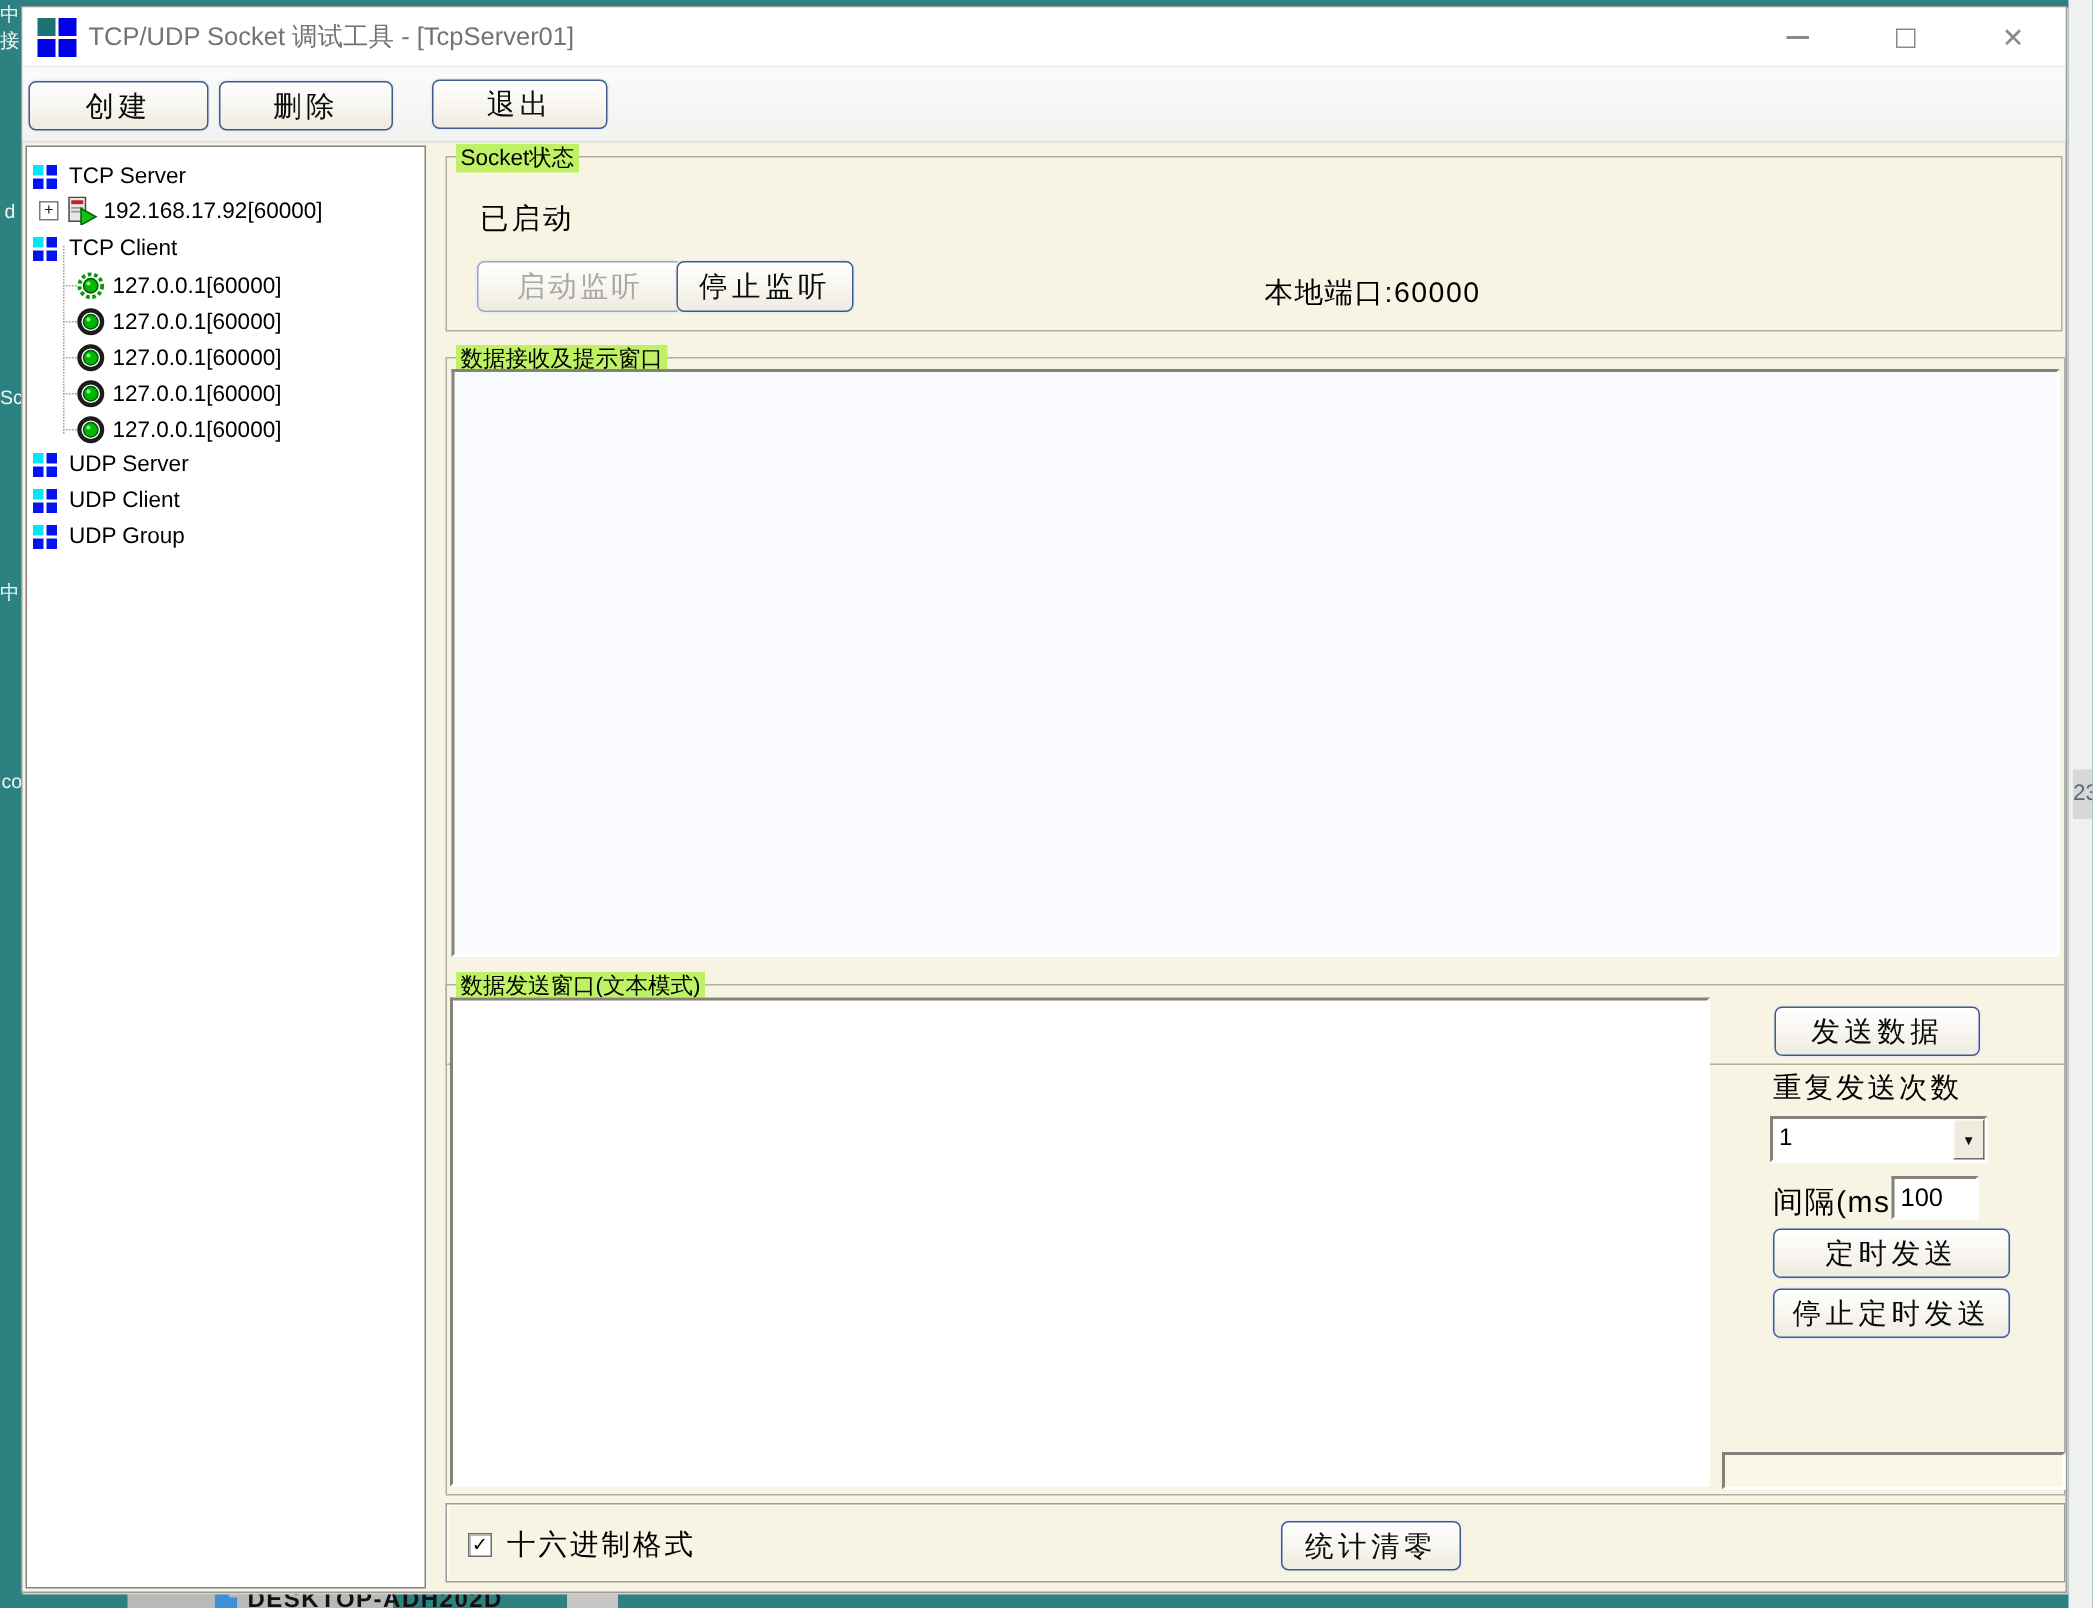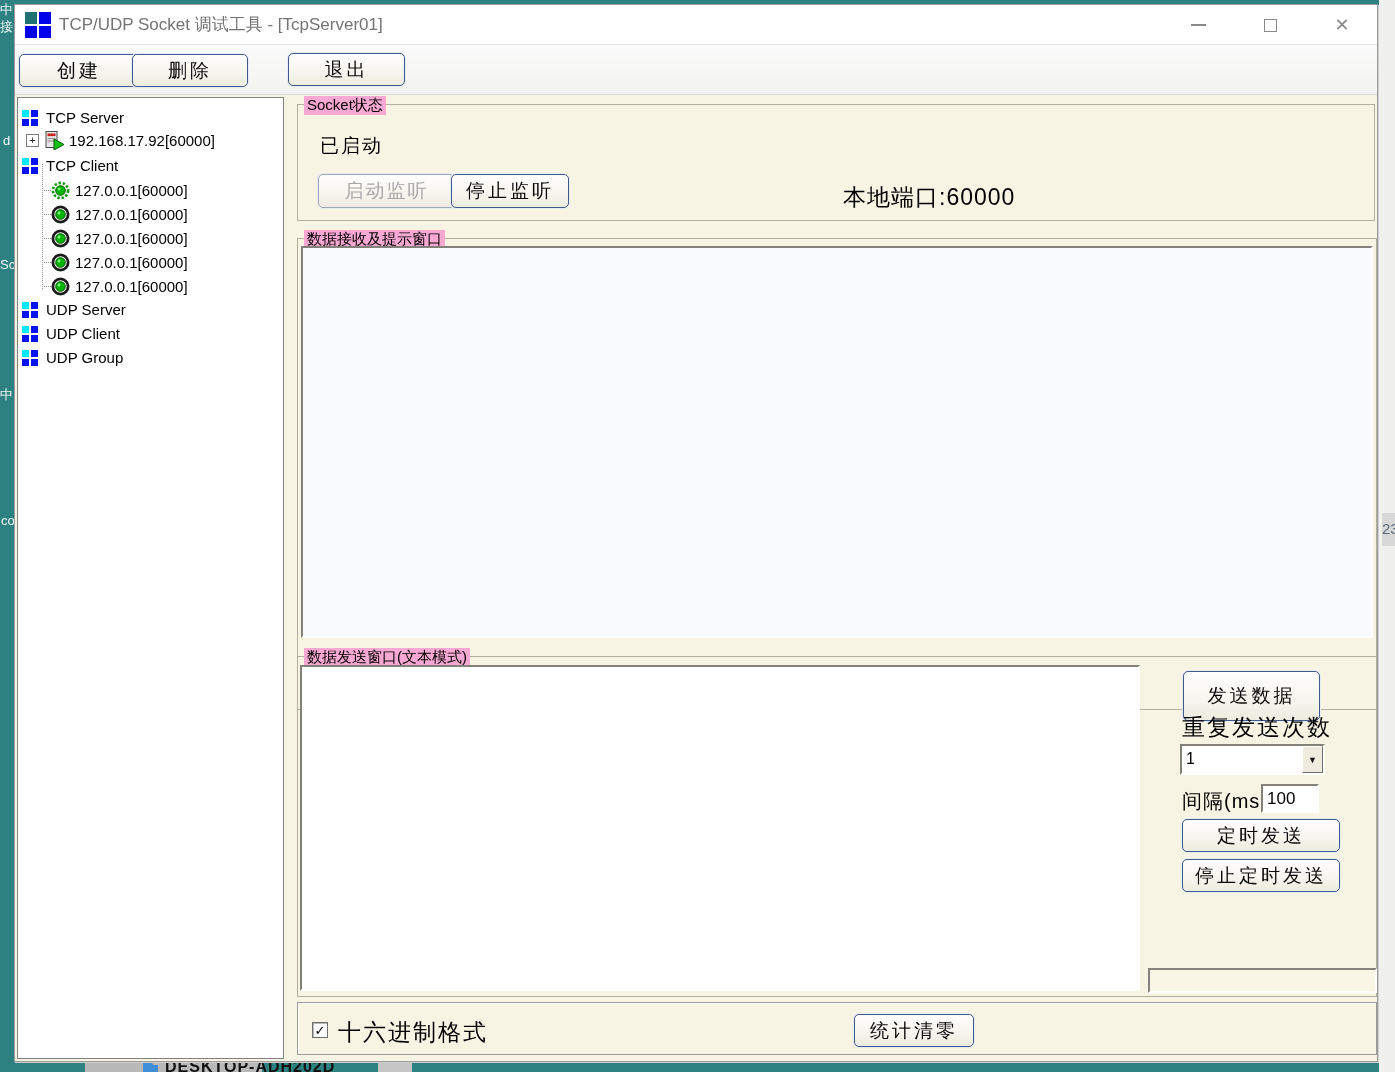--- a/index.html
+++ b/index.html
@@ -62,28 +62,28 @@
   .sq-icon div { background:#0513f2; }
   .sq-icon div:first-child { background:#00e9fa; }
   .expand-box { width:13px; height:13px; background:#fff; border:1px solid #7a7a7a;
                 font-size:11px; line-height:11px; text-align:center; color:#222; margin-right:4px; flex:none; }
   .dotline-v { position:absolute; left:24px; top:66px; height:125px; width:0;
                border-left:1px dotted #9a9a9a; }
   .dot-stub { position:absolute; left:24px; width:9px; height:0; border-top:1px dotted #9a9a9a; }
 
   
   .groupbox { position:absolute; border:1px solid #b2af9f; }
-  .gb-label { position:absolute; left:6px; top:-9px; background:#f9a8d4; padding:0 3px;
+  .gb-label { position:absolute; left:6px; top:-9px; background:#bef264; padding:0 3px;
               font-size:15px; white-space:nowrap; }
 
   .sunken { border-style:solid; border-width:2px; border-color:#83817a #ffffff #ffffff #83817a; }
   .rxarea { background:#f9fafd; }
   .txarea { background:#ffffff; }
 
-  .cn-label { position:absolute; font-size:23px; letter-spacing:2px; white-space:nowrap; }
+  .cn-label { position:absolute; font-size:19px; letter-spacing:2px; white-space:nowrap; }
 
   .combo { position:absolute; background:#fff; display:flex; }
   .combo-text { flex:1; font-size:16px; padding:2px 4px; line-height:22px; }
   .combo-arrow { width:21px; background:#efecdf; border:1px solid;
                  border-color:#ffffff #6f6f6f #6f6f6f #ffffff;
                  display:flex; align-items:center; justify-content:center;
                  font-size:9px; color:#111; }
   input.field { position:absolute; background:#fff; border-style:solid; border-width:2px;
                 border-color:#83817a #ffffff #ffffff #83817a; font-size:17px; padding:0 4px;
                 font-family:"Liberation Sans","DejaVu Sans",sans-serif; }
@@ -130,21 +130,21 @@
       </div>
     <div class="winbtn" style="left:1302px;width:50px">
         <span class="glyph-close">✕</span>
       </div>
   </div>
 
   <div class="toolbar">
     <div class="btn" style="left:4px;top:9px;width:120px;height:33px">
         <span>创建</span>
       </div>
-    <div class="btn" style="left:117px;top:9px;width:116px;height:33px">
+    <div class="btn" style="left:131px;top:9px;width:116px;height:33px">
         <span>删除</span>
       </div>
     <div class="btn" style="left:273px;top:8px;width:117px;height:33px">
         <span>退出</span>
       </div>
   </div>
 
   <div class="tree">
     <div class="dotline-v"></div>
     <div class="dot-stub" style="top:92px"></div>
@@ -270,21 +270,21 @@
   <div class="groupbox" style="left:282px;top:233px;width:1080px;height:472px">
     <div class="gb-label">数据接收及提示窗口</div>
     <div class="sunken rxarea" style="position:absolute;left:3px;top:7px;width:1072px;height:392px;overflow:hidden;font-size:15px;padding:2px"></div>
   </div>
 
   <div class="groupbox" style="left:282px;top:651px;width:1080px;height:341px">
     <div class="gb-label">数据发送窗口(文本模式)</div>
 
     <div class="sunken txarea" style="position:absolute;left:2px;top:8px;width:840px;height:326px;overflow:hidden;font-size:15px;padding:2px"></div>
 
-    <div class="btn" style="left:885px;top:14px;width:137px;height:50px">
+    <div class="btn" style="left:885px;top:14px;width:137px;height:33px">
         <span>发送数据</span>
       </div>
 
     <div class="cn-label" style="left:884px;top:55px">重复发送次数</div>
 
     <div class="combo sunken" style="left:882px;top:87px;width:145px;height:31px">
       <div class="combo-text">1</div>
       <div class="combo-arrow">
           <span>▼</span>
         </div>

